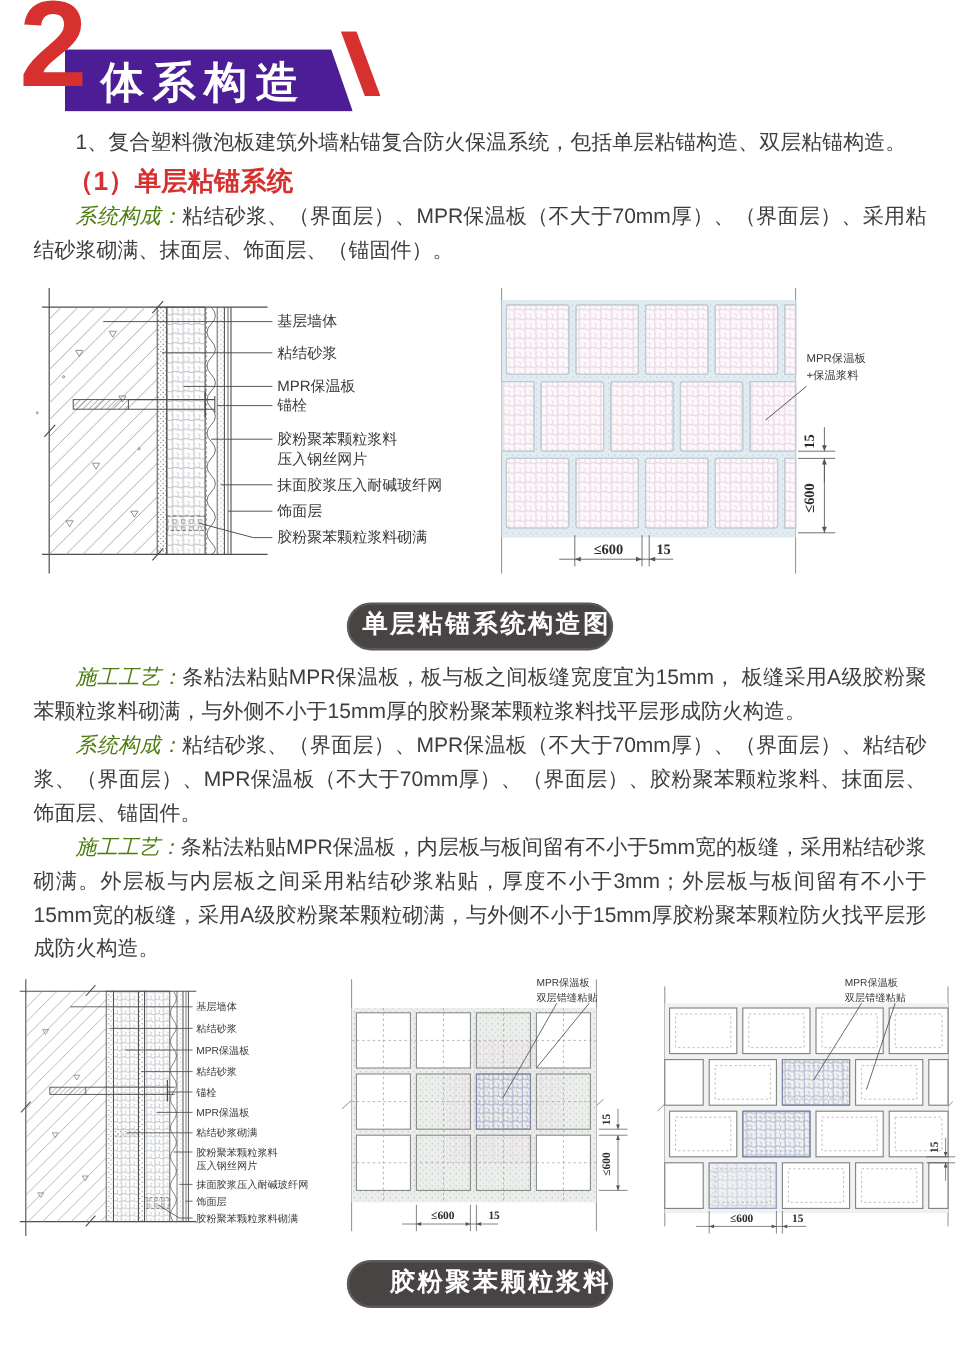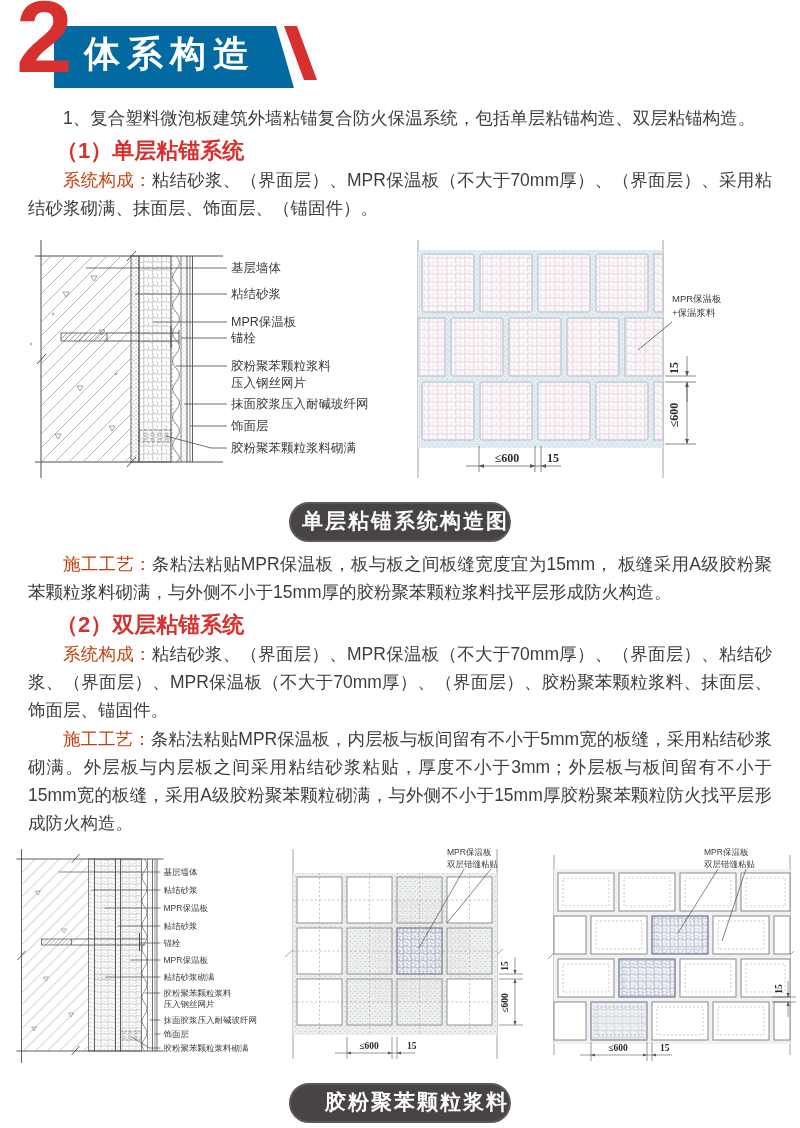--- a/index.html
+++ b/index.html
@@ -2,30 +2,30 @@
 <html><head>
 <meta charset="utf-8">
 <style>
   html,body{margin:0;padding:0;background:#ffffff;}
   body{width:800px;height:1128px;font-family:"Liberation Sans","DejaVu Sans",sans-serif;color:#3d3d3d;}
   .page{position:relative;width:800px;height:1128px;overflow:hidden;background:#fff;}
 
   
   .hdr{position:relative;height:96px;}
   .hdr-num{position:absolute;left:16px;top:-14px;font-size:102px;font-weight:bold;color:#d6312e;line-height:1.0;z-index:2;}
-  .hdr-banner{position:absolute;left:54px;top:26px;width:240px;height:62px;background:#0369a1;
+  .hdr-banner{position:absolute;left:54px;top:41px;width:240px;height:52px;background:#4c1d95;
     -webkit-clip-path:polygon(0 0,222px 0,240px 100%,0 100%);clip-path:polygon(0 0,222px 0,240px 100%,0 100%);z-index:1;}
   .hdr-banner span{display:block;padding-left:30px;line-height:56px;font-size:36px;font-weight:bold;color:#fff;letter-spacing:7px;}
   .hdr-slash{position:absolute;left:284px;top:26px;width:36px;height:54px;background:#d6312e;
     -webkit-clip-path:polygon(0 0,13px 0,33px 100%,20px 100%);clip-path:polygon(0 0,13px 0,33px 100%,20px 100%);}
 
   
   .para{margin:1px 28px;font-size:17.5px;line-height:28px;text-align:justify;text-indent:2em;}
   .mt8{margin-top:8px;}
-  .red{color:#c2410c;}
+  .red{color:#4d7c0f;font-style:italic;}
   h3.sub{margin:6px 0 2px 56px;font-size:22px;line-height:26px;color:#d6312e;font-weight:bold;}
 
   
   .fig1{display:flex;align-items:flex-start;margin:12px 0 0 30px;height:252px;}
   .fig2{display:flex;align-items:flex-start;margin:8px 0 0 12px;height:222px;}
   svg{display:block;}
   svg text{fill:#3a3a3a;}
   .lbl{font-size:12.5px;}
   .lbl-s{font-size:8.5px;}
   .lbl-m{font-size:9.5px;}
@@ -206,21 +206,20 @@
       <text class="dim" transform="rotate(-90 272 177)" x="272" y="177" text-anchor="middle">≤600</text>
       <text class="dim" x="101" y="224" text-anchor="middle">≤600</text>
       <text class="dim" x="147" y="224" text-anchor="middle">15</text>
     </svg>
   </div>
 
   <div class="caption-pill">单层粘锚系统构造图</div>
 
   <p class="para mt8"><span class="red">施工工艺：</span><span>条粘法粘贴MPR保温板，板与板之间板缝宽度宜为15mm， 板缝采用A级胶粉聚苯颗粒浆料砌满，与外侧不小于15mm厚的胶粉聚苯颗粒浆料找平层形成防火构造。</span></p>
 
-  <h3 class="sub">（2）双层粘锚系统</h3>
   <p class="para"><span class="red">系统构成：</span><span>粘结砂浆、（界面层）、MPR保温板（不大于70mm厚）、（界面层）、粘结砂浆、（界面层）、MPR保温板（不大于70mm厚）、（界面层）、胶粉聚苯颗粒浆料、抹面层、饰面层、锚固件。</span></p>
   <p class="para"><span class="red">施工工艺：</span><span>条粘法粘贴MPR保温板，内层板与板间留有不小于5mm宽的板缝，采用粘结砂浆砌满。外层板与内层板之间采用粘结砂浆粘贴，厚度不小于3mm；外层板与板间留有不小于15mm宽的板缝，采用A级胶粉聚苯颗粒砌满，与外侧不小于15mm厚胶粉聚苯颗粒防火找平层形成防火构造。</span></p>
 
   <div class="fig2">
 
     <svg width="258" height="222" viewBox="0 0 255 222">
       <defs>
         <pattern id="c-hatch" width="12" height="12" patternUnits="userSpaceOnUse">
             <path d="M-2,14 L14,-2" stroke="#9a9a9a" stroke-width="0.6"></path>
           </pattern>

